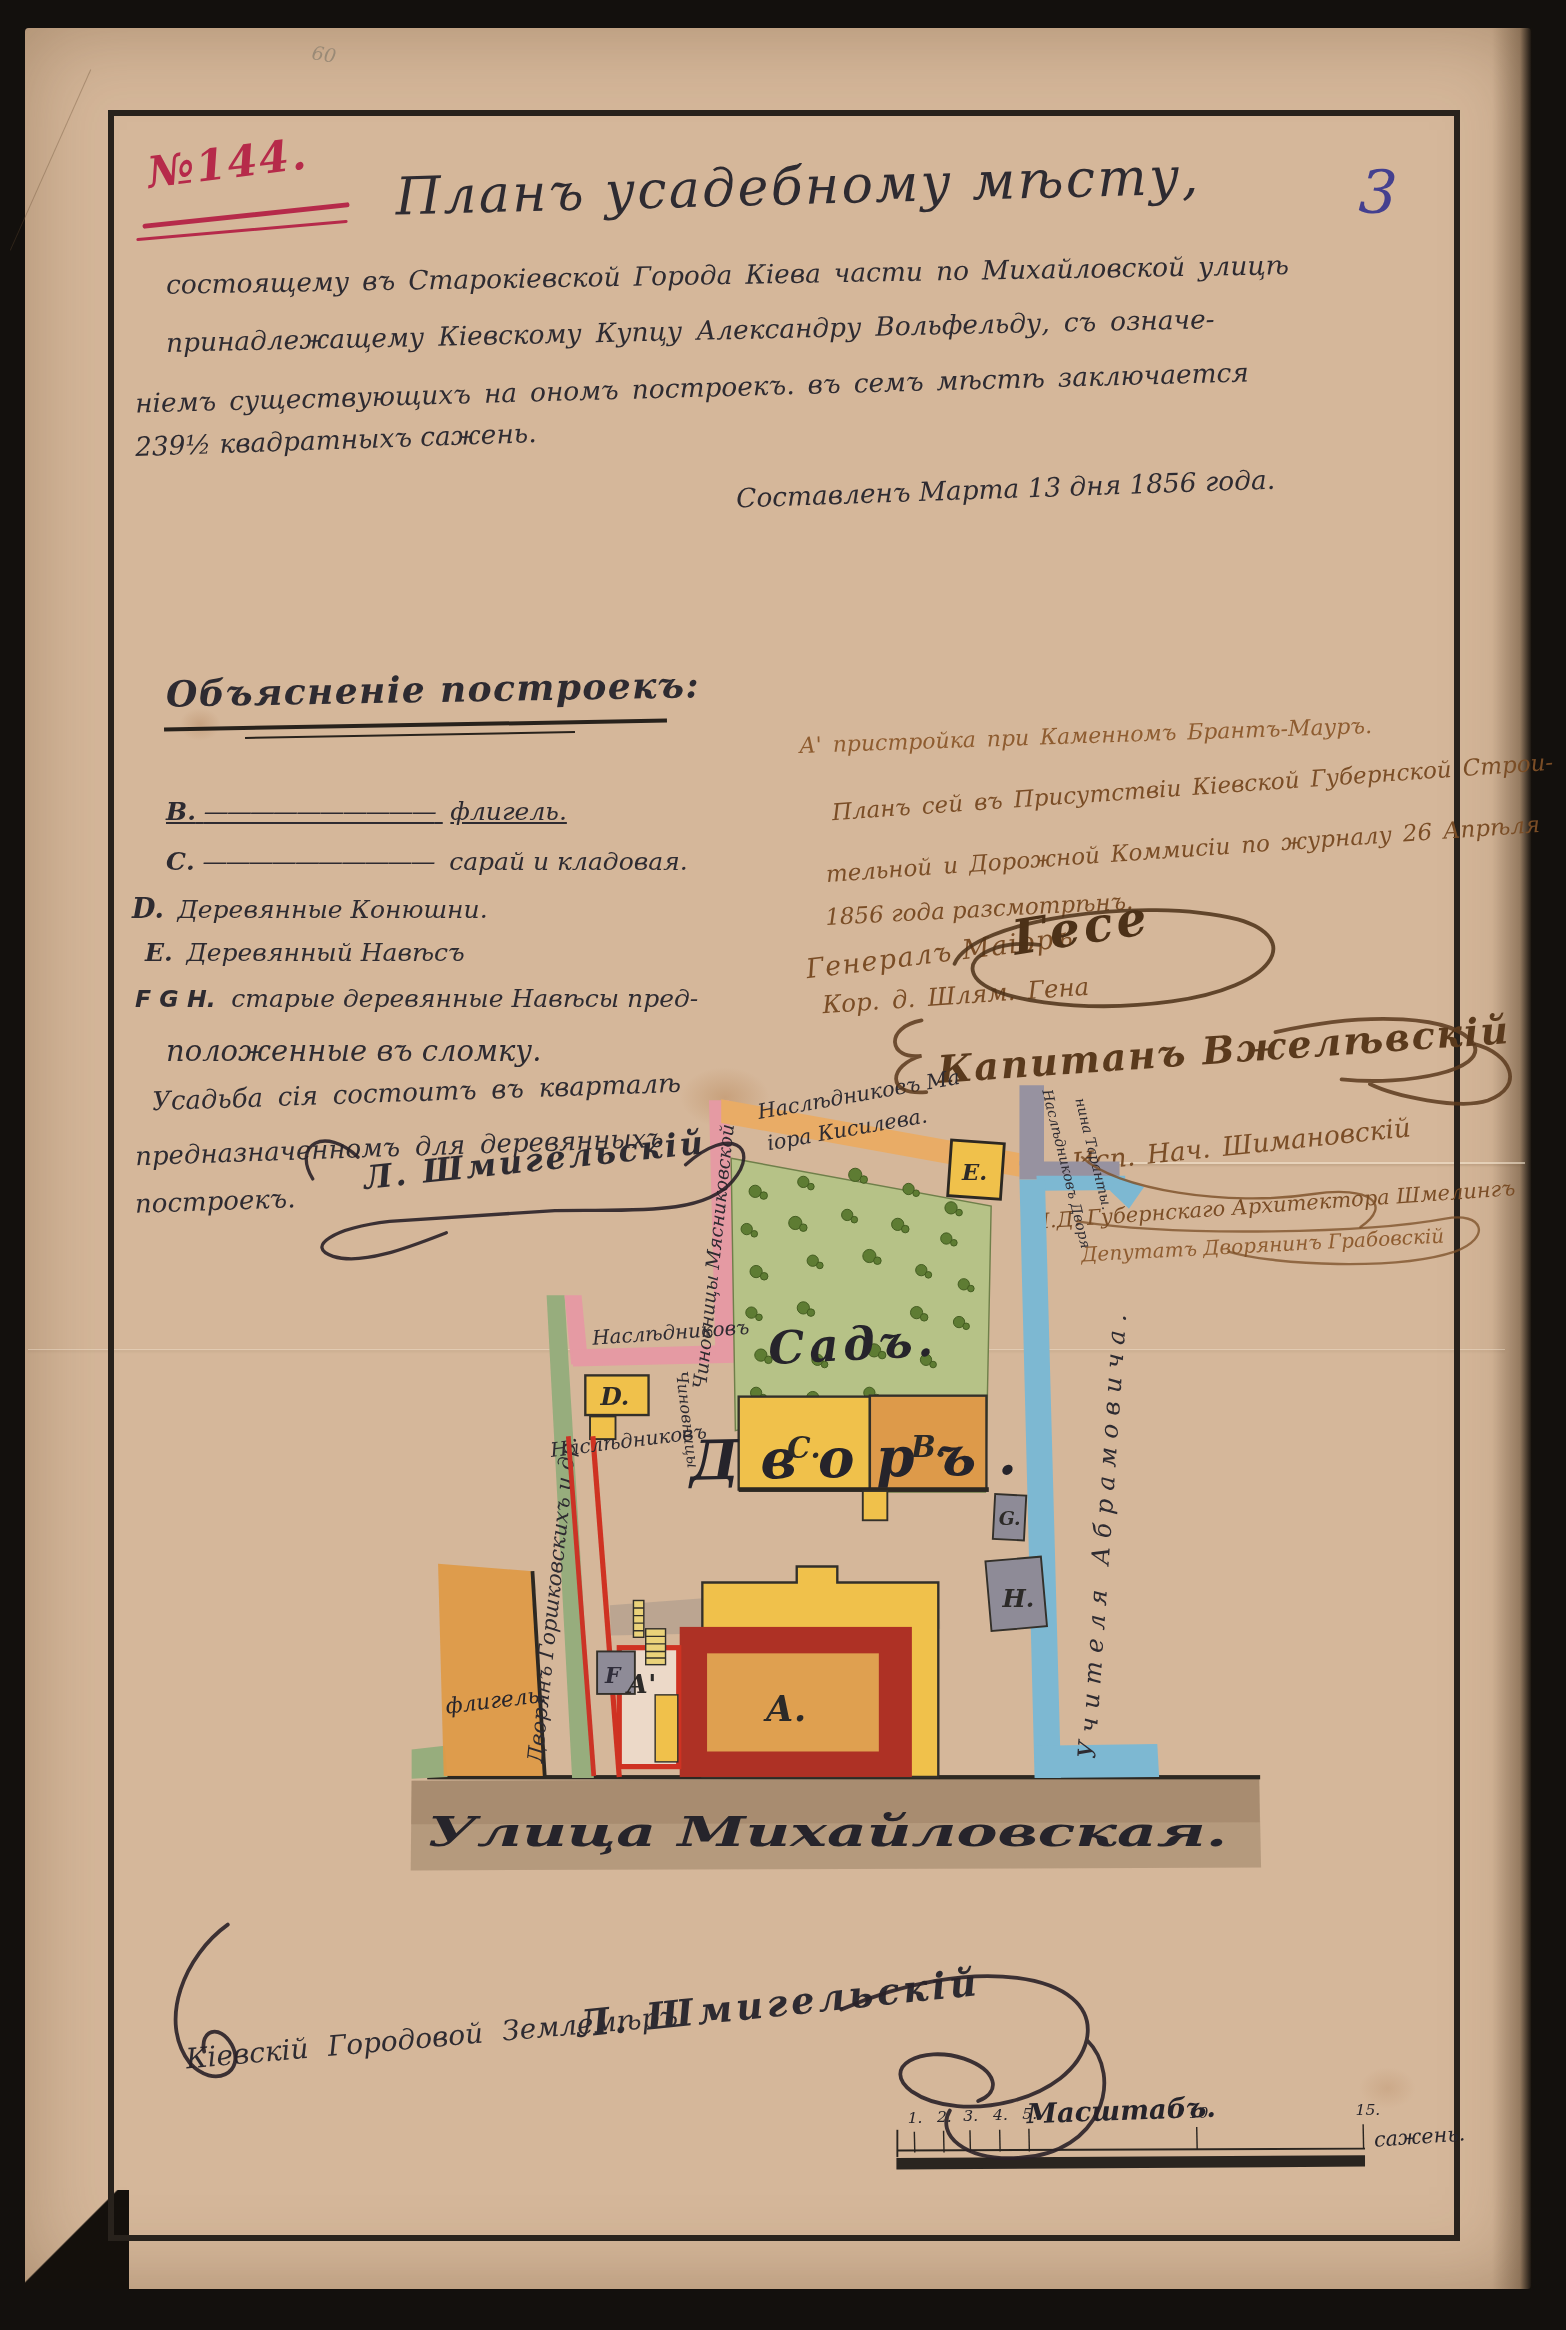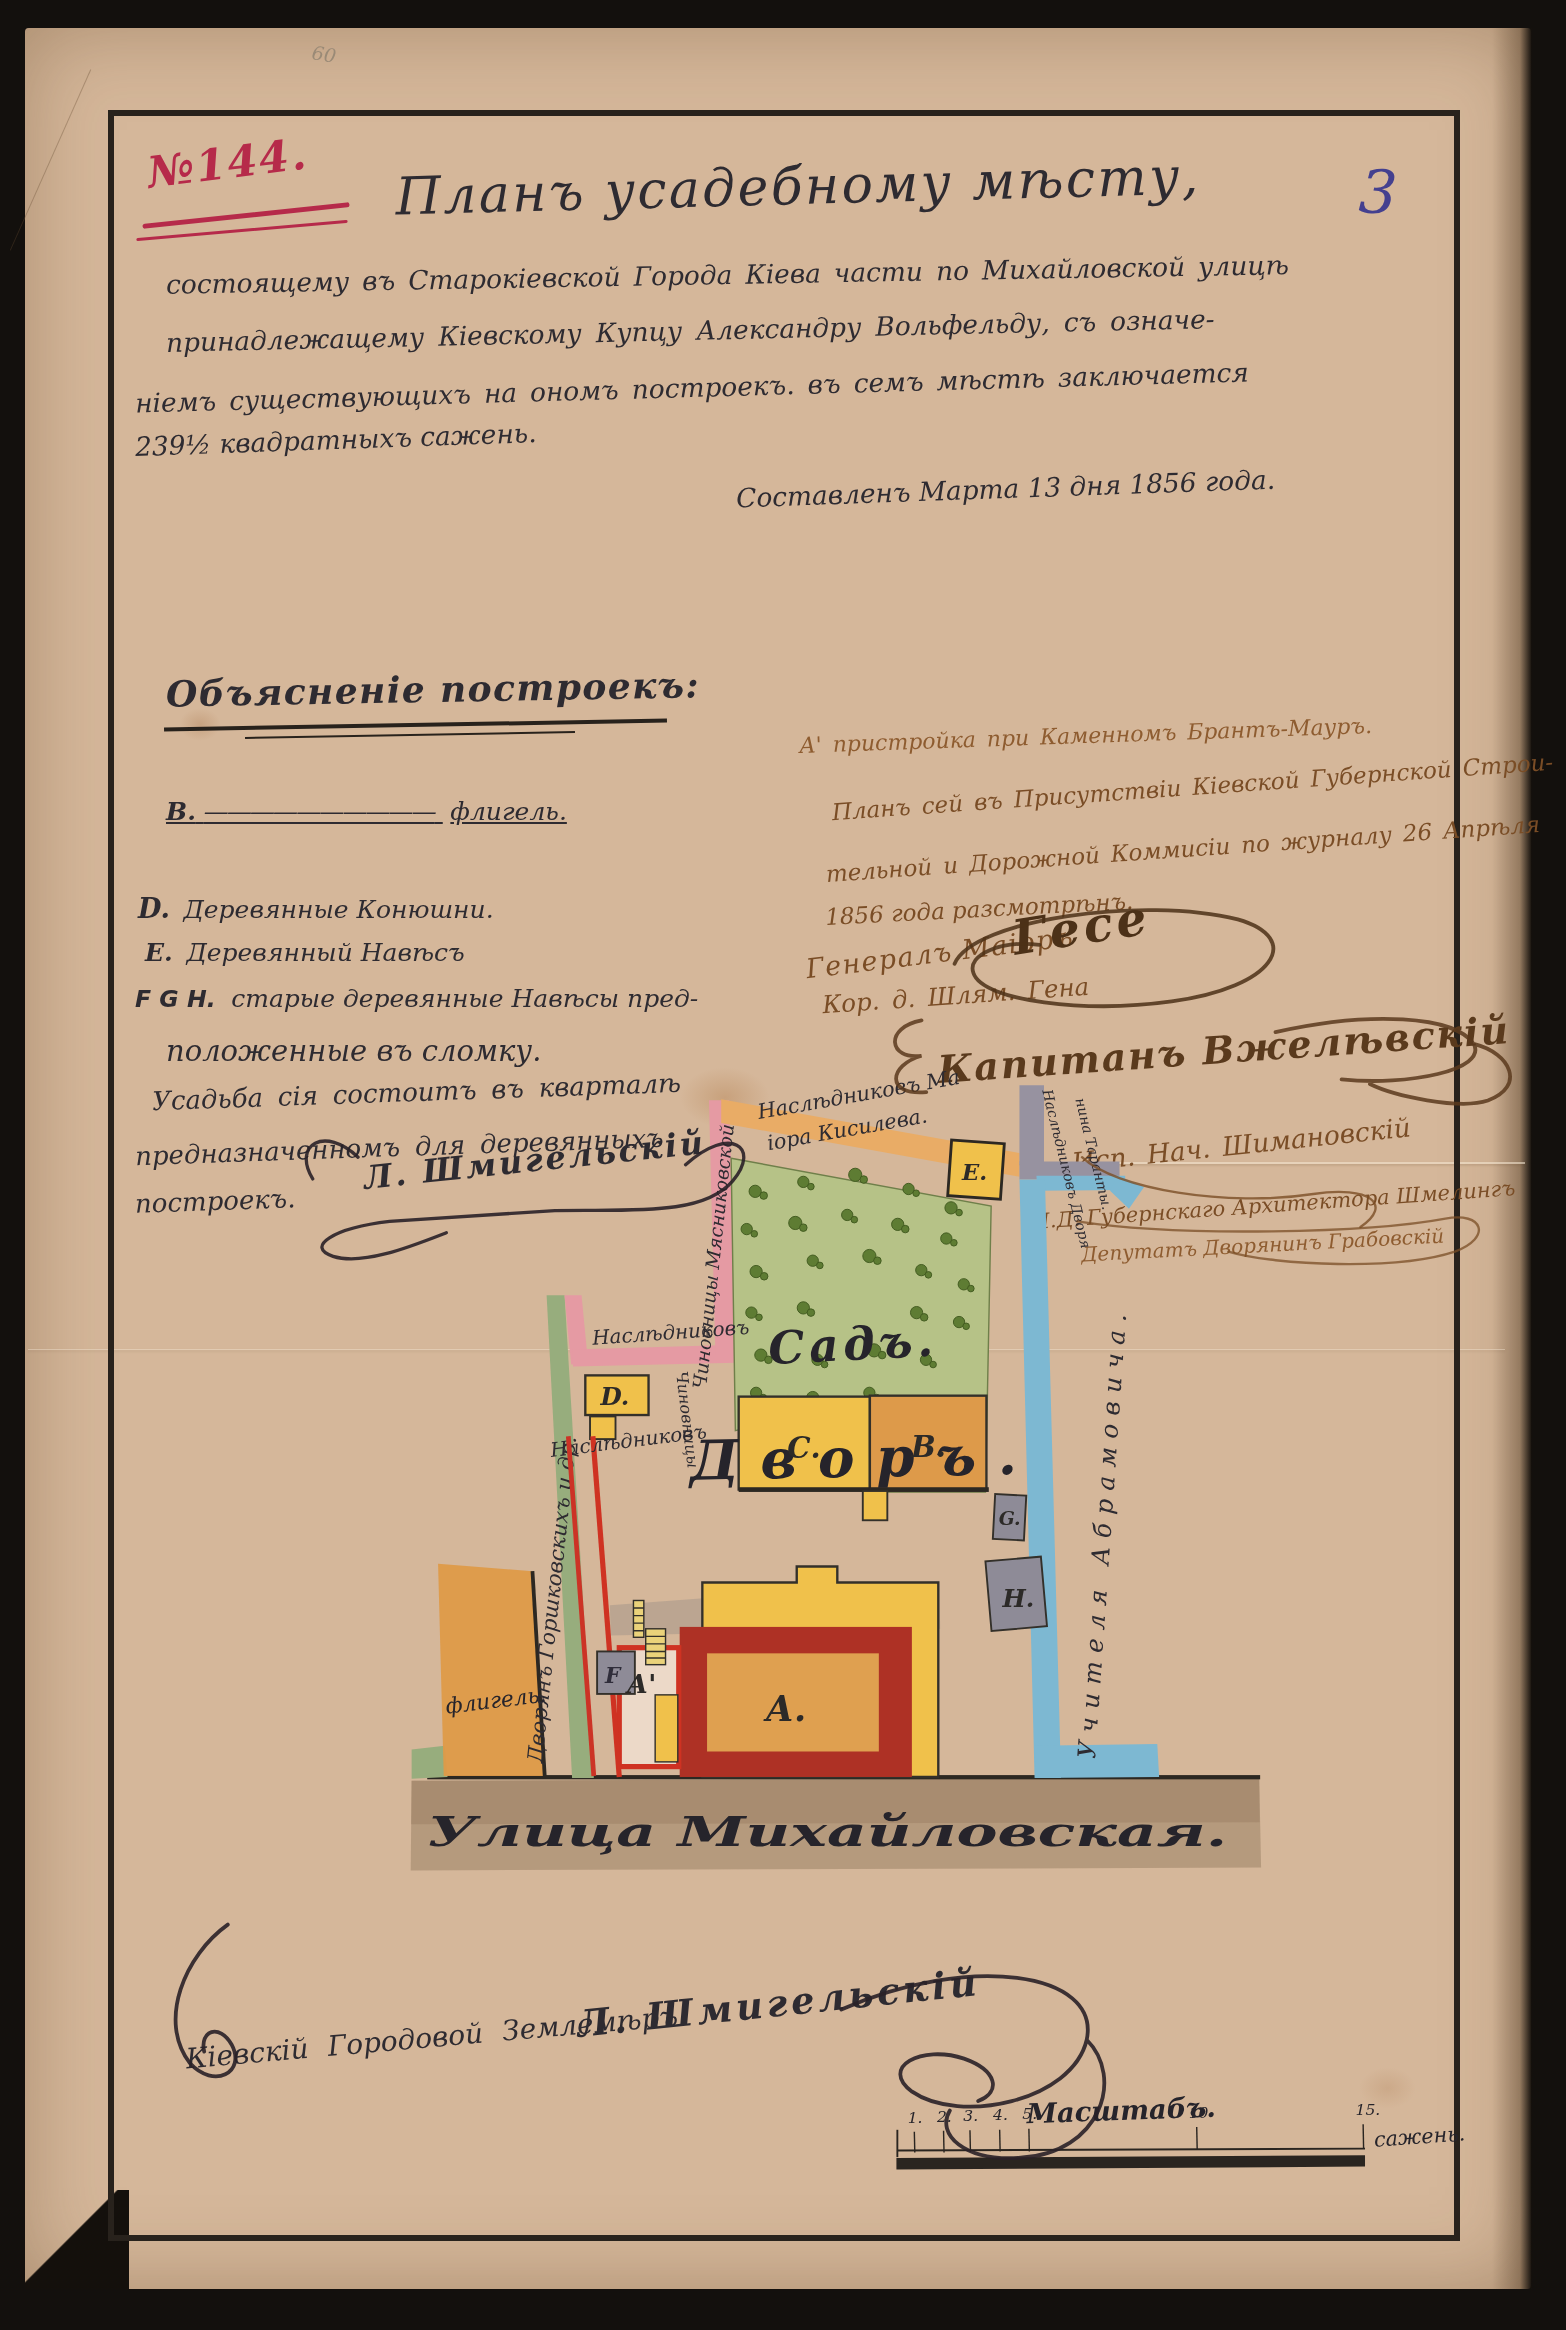--- a/index.html
+++ b/index.html
@@ -54,21 +54,26 @@
 
   <div class="abs hand" style="left:166px;top:668px;font-size:36px;font-weight:bold;letter-spacing:1.4px;transform:rotate(-1deg);">Объясненіе построекъ:</div>
   <div class="abs" style="left:164px;top:723px;width:503px;height:4.2px;background:#28221c;transform:rotate(-1deg);"></div>
   <div class="abs" style="left:245px;top:734px;width:330px;height:2.4px;background:#28221c;transform:rotate(-1deg);"></div>
 
   <div class="abs hand" style="left:166px;top:797px;font-size:25px;text-decoration:underline;">
     <span style="font-weight:bold;">В.</span>
     <span style="letter-spacing:-1.9px;">——————————</span>
     <span style="margin-left:7.6px;">флигель.</span>
   </div>
-  <div class="abs hand" style="left:138px;top:893px;font-size:25px;">
+  <div class="abs hand" style="left:166px;top:847px;font-size:25px;">
+    <span style="font-weight:bold;">С.</span>
+    <span style="letter-spacing:-1.9px;">——————————</span>
+    <span style="margin-left:7.6px;">сарай и кладовая.</span>
+  </div>
+  <div class="abs hand" style="left:132px;top:893px;font-size:25px;">
     <span style="font-weight:bold;font-size:27px;">D.</span>
     <span style="margin-left:5.7px;">Деревянные Конюшни.</span>
   </div>
   <div class="abs hand" style="left:145px;top:938px;font-size:25px;">
     <span style="font-weight:bold;">Е.</span>
     <span style="margin-left:5.7px;">Деревянный Навѣсъ</span>
   </div>
   <div class="abs hand" style="left:135px;top:984px;font-size:25px;text-align:center;">
     <span style="font-weight:bold;font-family:'DejaVu Sans',sans-serif;font-size:23.6px;">F G H.</span>
     <span style="margin-left:7.6px;">старые деревянные Навѣсы пред-</span>

